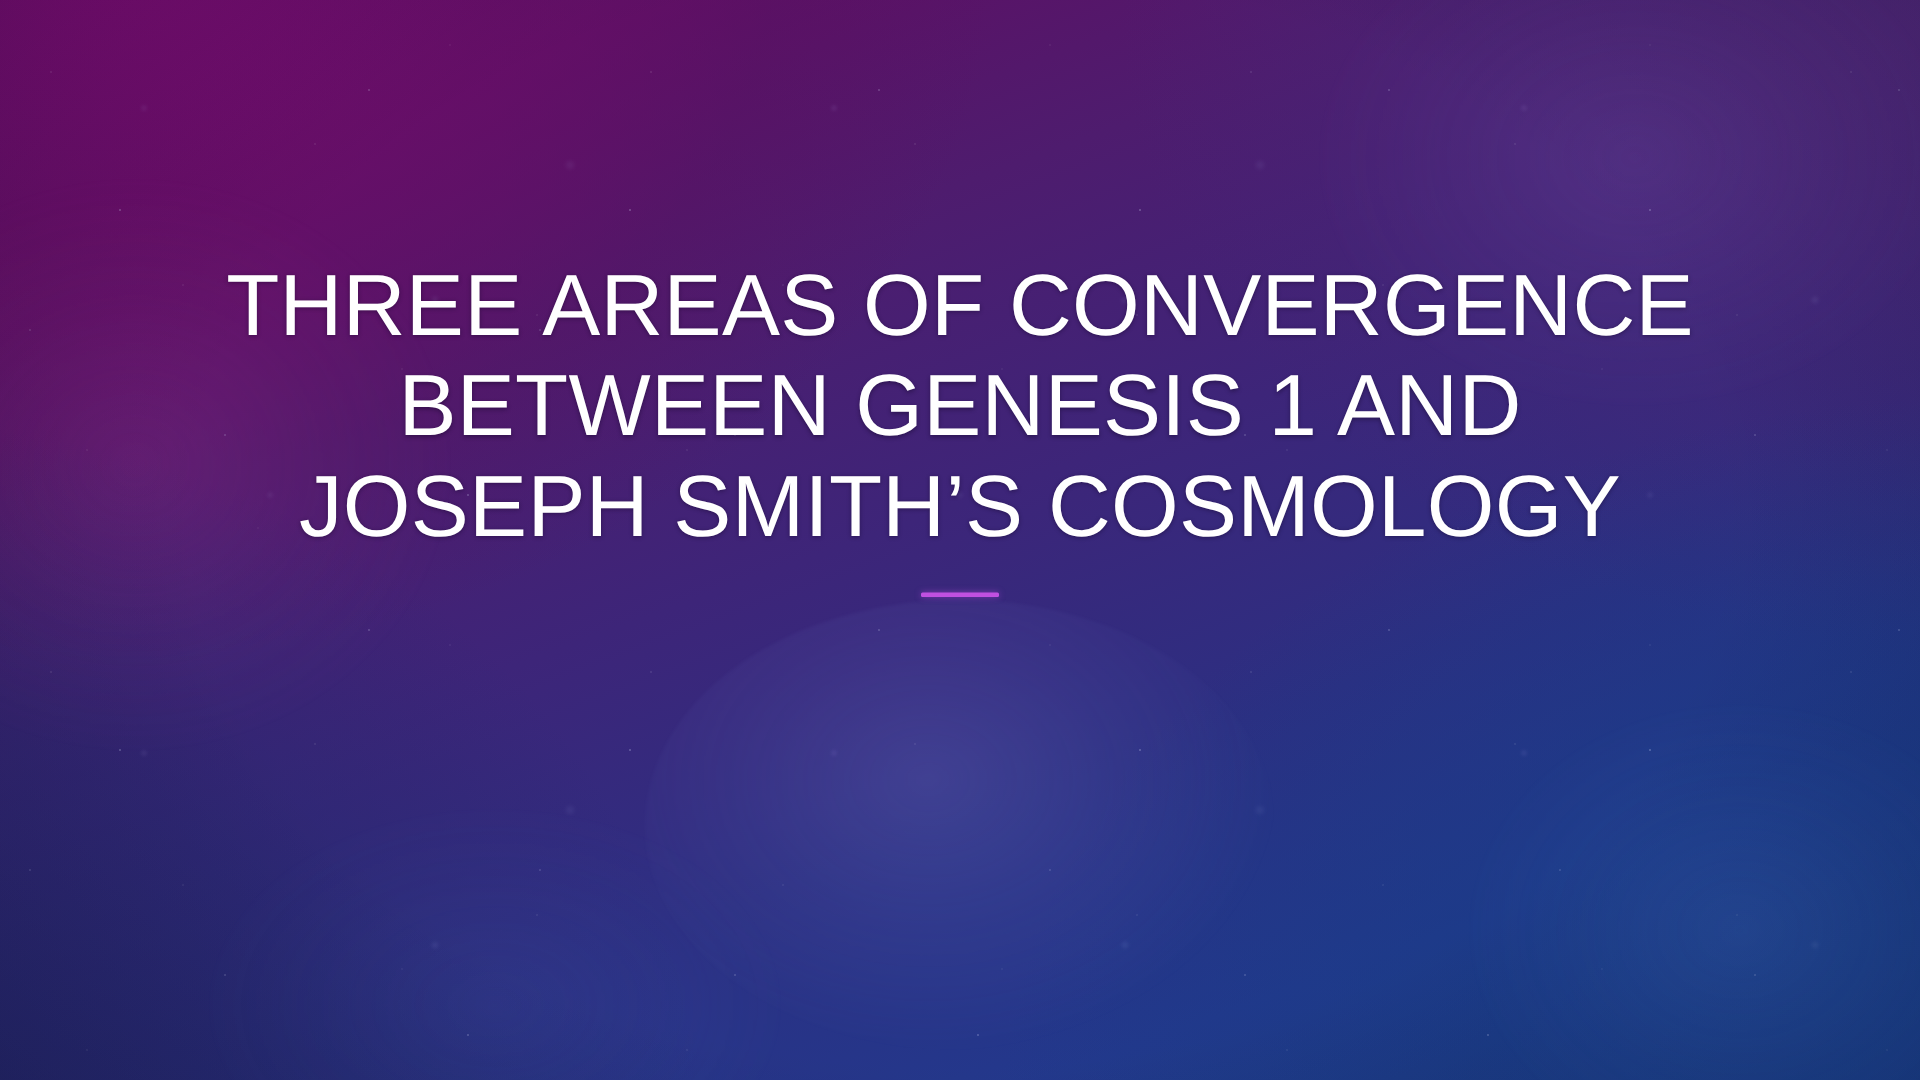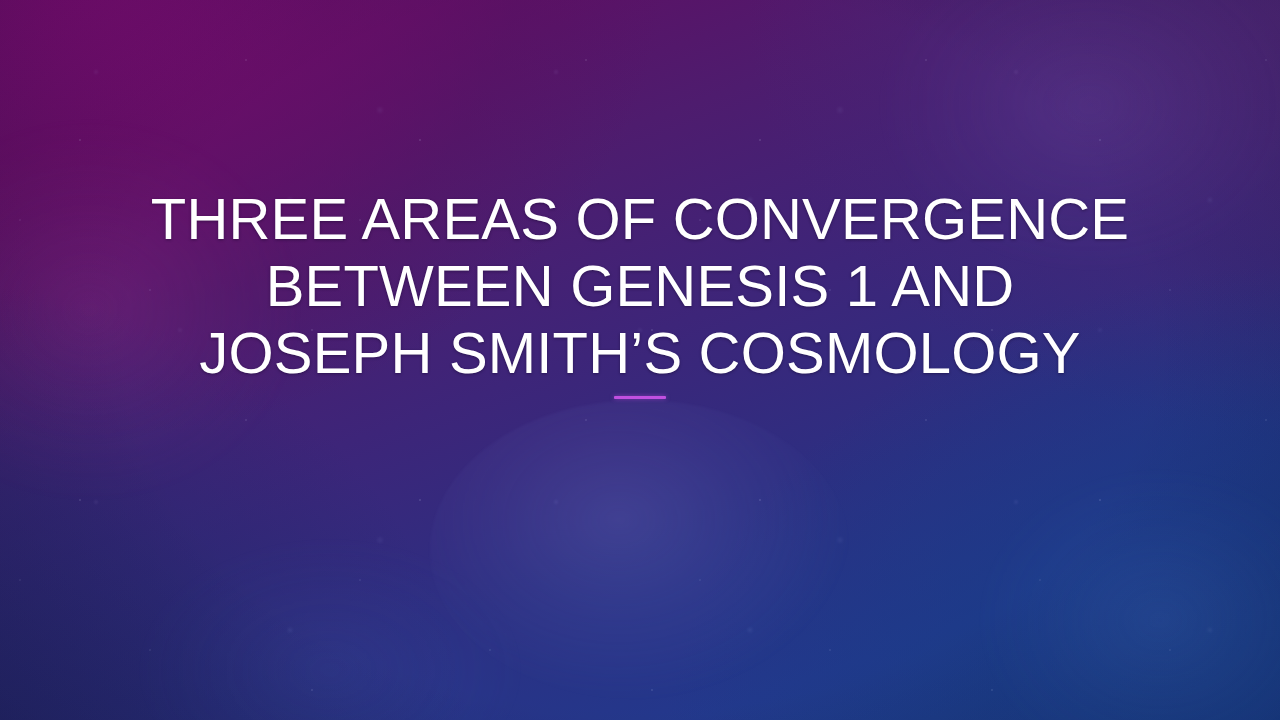--- a/index.html
+++ b/index.html
@@ -175,21 +175,21 @@
   
   .title-block {
     position: absolute;
     left: 128px;
     top: 170px;
     width: 1024px;
     text-align: center;
   }
 
   .title {
-    margin: 15px;
+    margin: 0;
     color: #ffffff;
     font-family: "Liberation Sans", sans-serif;
     font-weight: 400;
     font-size: 58px;
     line-height: 67px;
     letter-spacing: 0.2px;
     text-transform: uppercase;
     text-shadow: 0 1px 3px rgba(20,6,40,0.45);
     white-space: pre-line;
   }

